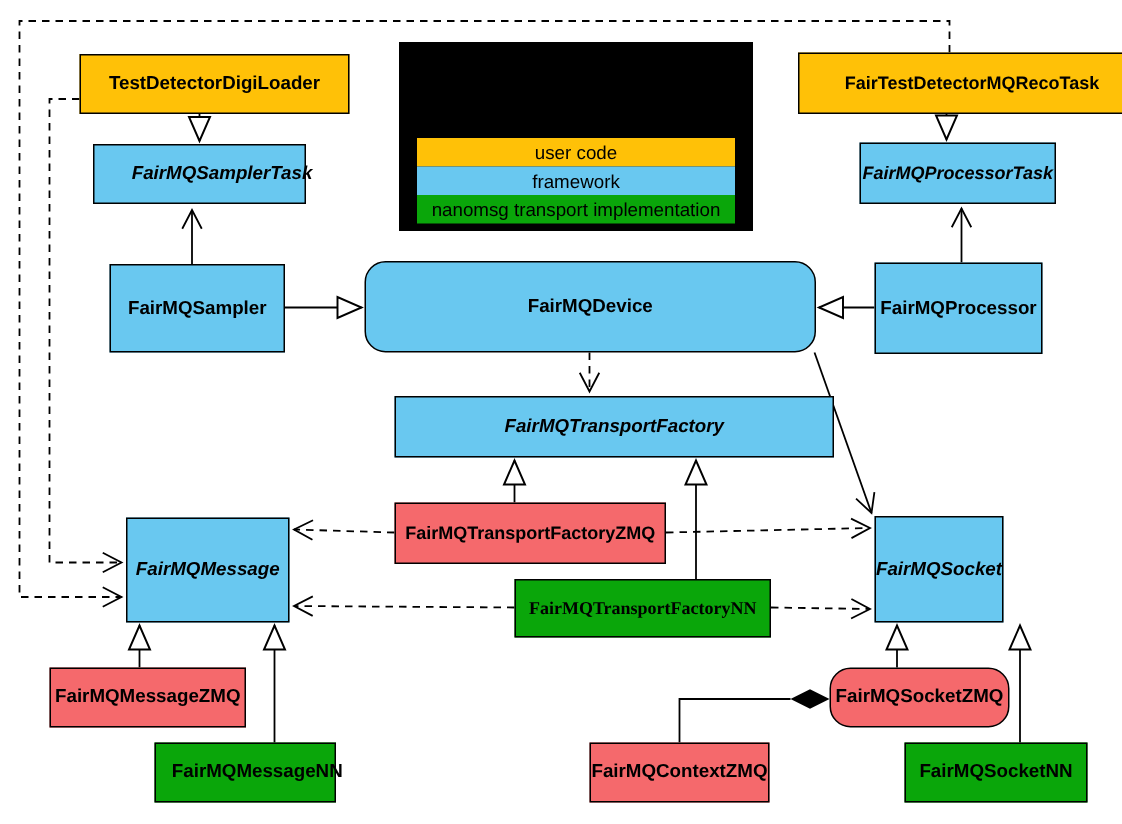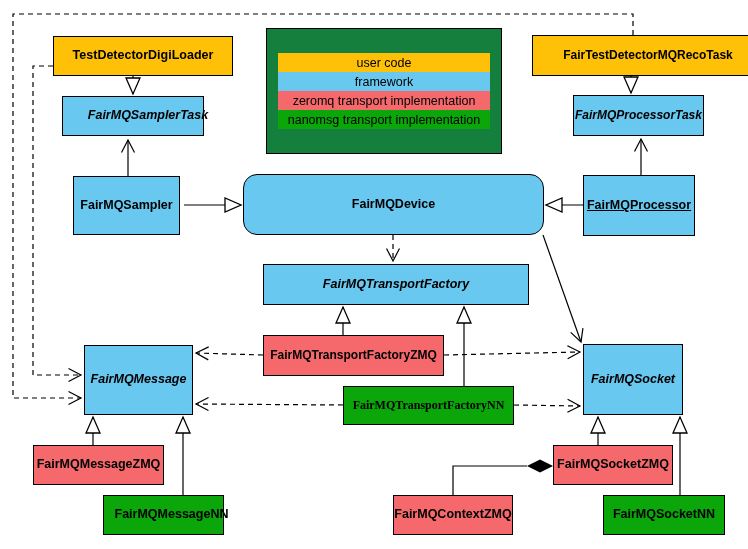--- a/index.html
+++ b/index.html
@@ -17,38 +17,38 @@
   .yellow{background:#FFC107;}
   .blue{background:#69C8F0;}
   .red{background:#F5696C;}
   .green{background:#0AA60A;}
   .tight{font-size:12px;}
 
   #n-digiloader   {left:53px;  top:36px;  width:180px; height:40px;}
   #n-recotask     {left:532px; top:35px;  width:232px; height:41px;}
   #n-samplertask  {left:62px;  top:96px;  width:142px; height:40px;padding-left:30px;}
   #n-processortask{left:573px; top:95px;  width:131px; height:41px;}
-  #n-sampler      {left:73px;  top:176px; width:107px; height:59px;}
+  #n-sampler      {left:73px;  top:176px; width:117px; height:59px;}
   #n-device       {left:243px; top:174px; width:301px; height:61px;border-radius:14px;}
-  #n-processor    {left:583px; top:175px; width:112px; height:61px;text-decoration:underline;}
-  #n-factory      {left:263px; top:264px; width:266px; height:41px;font-style:italic;}
+  #n-processor    {left:583px; top:175px; width:112px; height:61px;}
+  #n-factory      {left:263px; top:264px; width:293px; height:41px;font-style:italic;}
   #n-tfzmq        {left:263px; top:335px; width:181px; height:41px;}
   #n-tfnn         {left:343px; top:386px; width:171px; height:39px;font-family:Liberation Serif, serif;}
   #n-message      {left:84px;  top:345px; width:109px; height:70px;}
-  #n-socket       {left:583px; top:344px; width:100px; height:71px;}
+  #n-socket       {left:583px; top:344px; width:86px; height:71px;}
   #n-msgzmq       {left:33px;  top:445px; width:131px; height:40px;}
   #n-msgnn        {left:103px; top:495px; width:121px; height:40px;padding-left:16px;}
-  #n-sockzmq      {left:553px; top:445px; width:120px; height:40px;}
+  #n-sockzmq      {left:553px; top:445px; width:120px; height:40px;border-radius:14px;}
   #n-socknn       {left:603px; top:495px; width:122px; height:40px;text-align:right;}
   #n-ctxzmq       {left:393px; top:495px; width:120px; height:40px;}
 
   #legend{
     position:absolute;left:266px;top:28px;width:236px;height:126px;
-    box-sizing:border-box;background:#15803d;border:1.5px solid #000;
-    display:flex;flex-direction:column;justify-content:center;
+    box-sizing:border-box;background:#000000;border:1.5px solid #000;
+    display:flex;flex-direction:column;justify-content:flex-end;
     padding:4px 11px;
   }
   .lg{
     height:19px;display:flex;align-items:center;justify-content:center;
     font-size:12.5px;font-weight:normal;color:#000;white-space:nowrap;
   }
 </style>
 </head>
 <body>
 
@@ -105,17 +105,16 @@
   <div class="node blue abstract" id="n-socket">FairMQSocket</div>
   <div class="node red" id="n-msgzmq">FairMQMessageZMQ</div>
   <div class="node green" id="n-msgnn">FairMQMessageNN</div>
   <div class="node red" id="n-sockzmq">FairMQSocketZMQ</div>
   <div class="node green" id="n-socknn">FairMQSocketNN</div>
   <div class="node red" id="n-ctxzmq">FairMQContextZMQ</div>
 
   <div id="legend">
     <div class="lg yellow">user code</div>
     <div class="lg blue">framework</div>
-    <div class="lg red">zeromq transport implementation</div>
     <div class="lg green">nanomsg transport implementation</div>
   </div>
 
 </div>
 
 </body></html>

